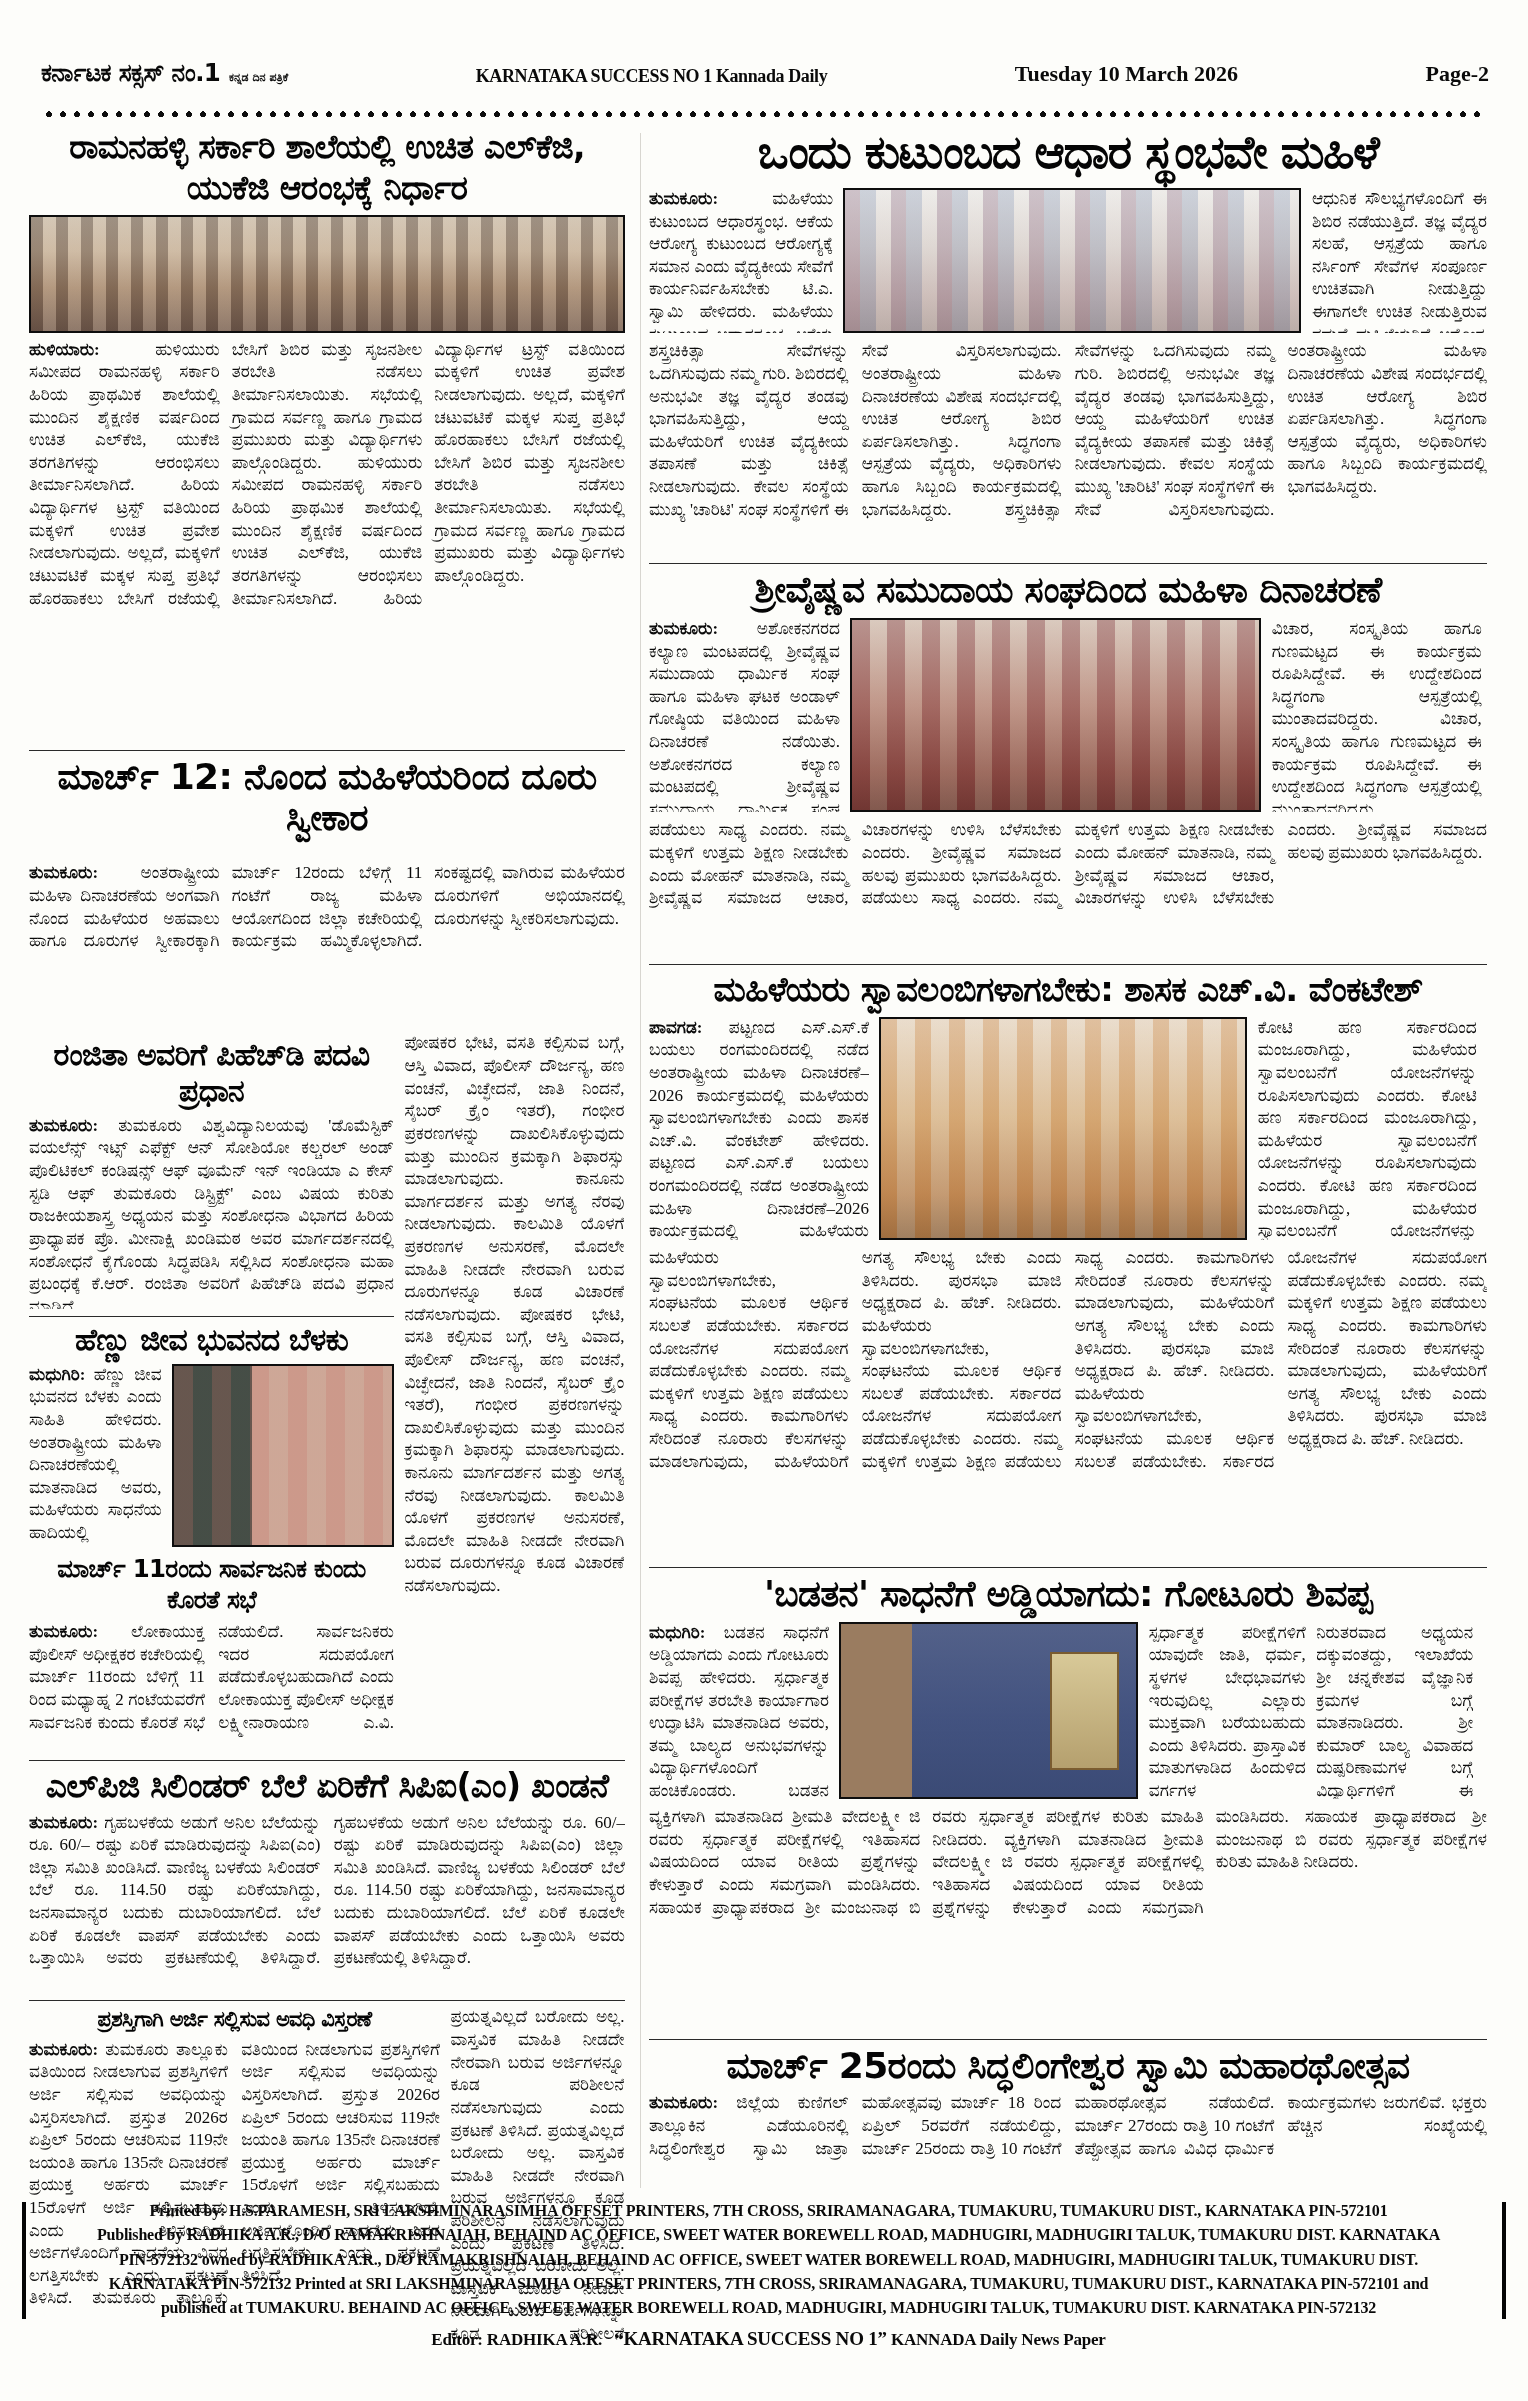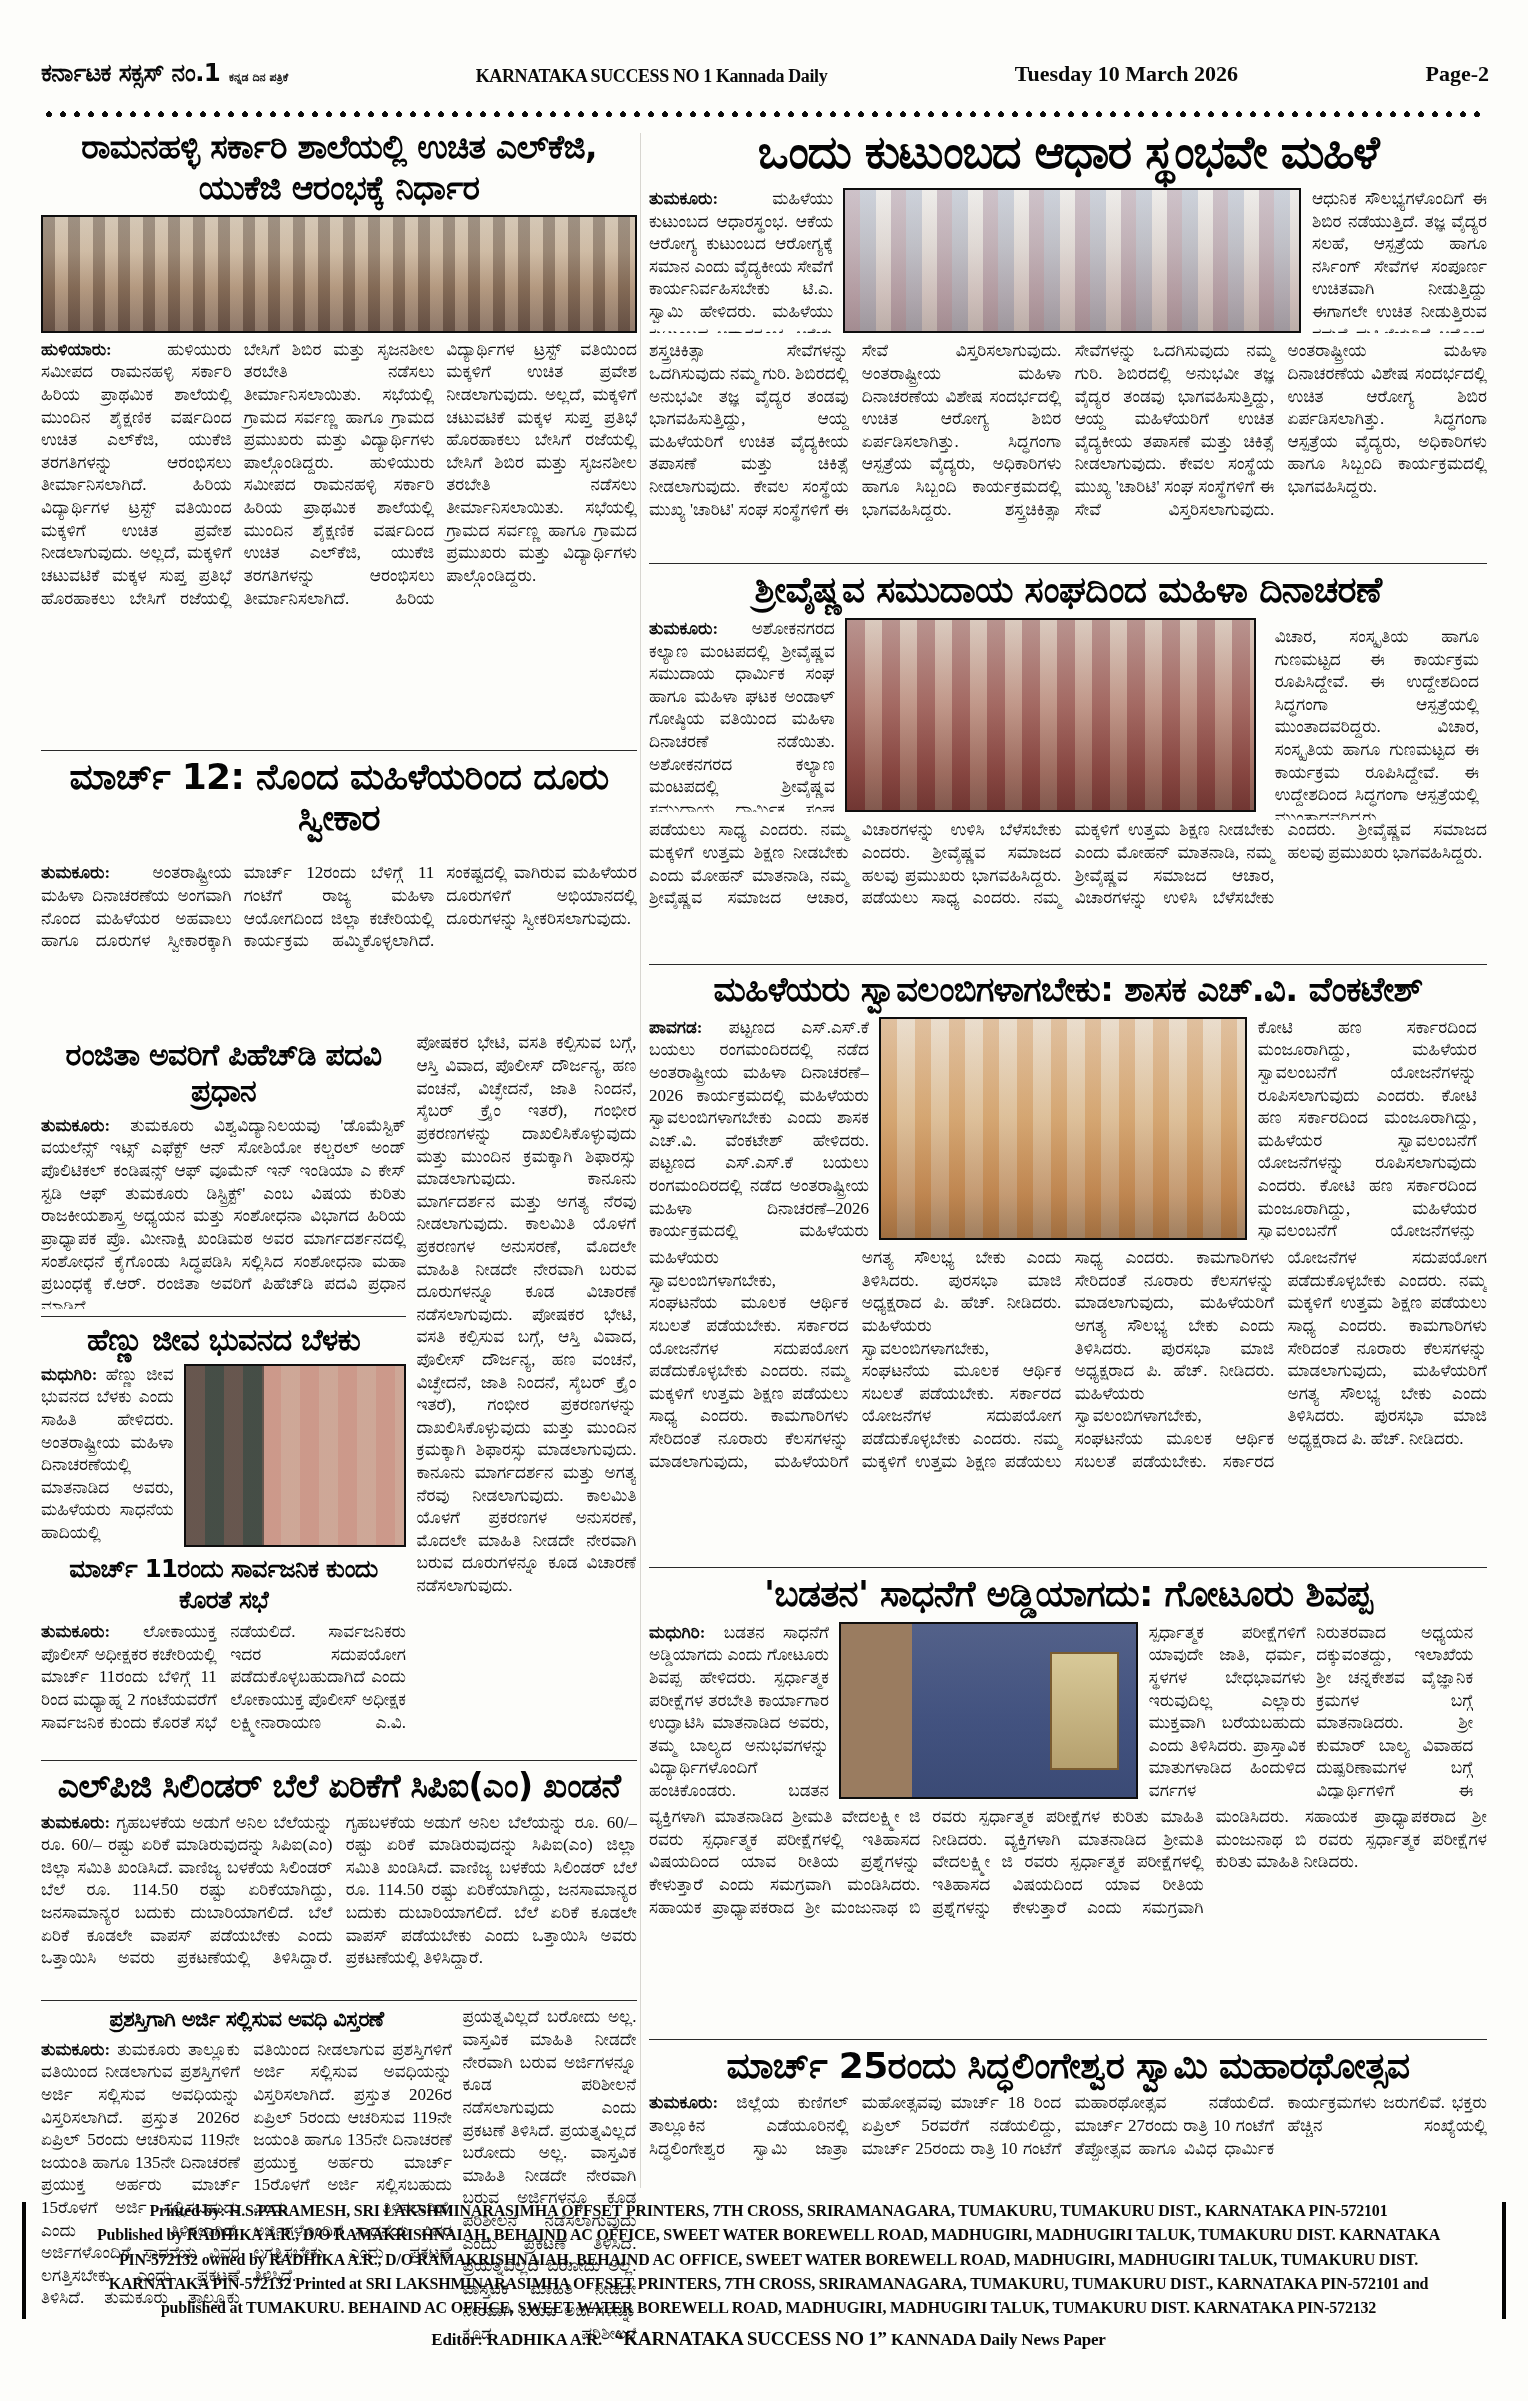--- a/index.html
+++ b/index.html
@@ -12,21 +12,21 @@
   .kn-title{font-family:"DejaVu Sans",sans-serif;font-weight:bold;font-size:24.4px;letter-spacing:-0.7px}
   .kn-sub{font-family:"DejaVu Sans",sans-serif;font-size:11px;font-weight:bold;margin-left:6px}
   .en-title{font-weight:bold;font-size:18px;letter-spacing:-0.4px}
   .mh-date{font-weight:bold;font-size:22px}
   .mh-page{font-weight:bold;font-size:22px}
   .dotline{position:absolute;left:43px;top:108px;width:1443px;height:12.6px;
     background-image:radial-gradient(circle 4.1px at 6px 6px,#0c0c0c 68%,transparent 72%);
     background-size:14px 12.6px;background-repeat:repeat-x}
 
   
-  .colL{position:absolute;left:41px;top:127px;width:596px}
+  .colL{position:absolute;left:29px;top:127px;width:596px}
   .colR{position:absolute;left:649px;top:127px;width:838px}
   .gutter{position:absolute;left:640px;top:133px;width:0.7px;height:2055px;background:#d8d6d0}
 
   
   .hl{font-family:"DejaVu Sans",sans-serif;font-weight:bold;text-align:center;letter-spacing:-0.7px;margin:0;color:#050505}
   .hl-lkg{font-size:33px;line-height:1.24}
   .hl-main{font-size:46px;line-height:1.1;letter-spacing:-1.5px}
   .hl-mid{font-size:36px;line-height:1.15}
   .hl-sm{font-size:30px;line-height:1.2}
   .hl-xs{font-size:24.4px;line-height:1.25}
@@ -158,21 +158,21 @@
       <p class="body c4" style="height:216px;margin:7.4px 0 0 0"><span>ಶಸ್ತ್ರಚಿಕಿತ್ಸಾ ಸೇವೆಗಳನ್ನು ಒದಗಿಸುವುದು ನಮ್ಮ ಗುರಿ. ಶಿಬಿರದಲ್ಲಿ ಅನುಭವೀ ತಜ್ಞ ವೈದ್ಯರ ತಂಡವು ಭಾಗವಹಿಸುತ್ತಿದ್ದು, ಆಯ್ದ ಮಹಿಳೆಯರಿಗೆ ಉಚಿತ ವೈದ್ಯಕೀಯ ತಪಾಸಣೆ ಮತ್ತು ಚಿಕಿತ್ಸೆ ನೀಡಲಾಗುವುದು. ಕೇವಲ ಸಂಸ್ಥೆಯ ಮುಖ್ಯ 'ಚಾರಿಟಿ' ಸಂಘ ಸಂಸ್ಥೆಗಳಿಗೆ ಈ ಸೇವೆ ವಿಸ್ತರಿಸಲಾಗುವುದು. ಅಂತರಾಷ್ಟ್ರೀಯ ಮಹಿಳಾ ದಿನಾಚರಣೆಯ ವಿಶೇಷ ಸಂದರ್ಭದಲ್ಲಿ ಉಚಿತ ಆರೋಗ್ಯ ಶಿಬಿರ ಏರ್ಪಡಿಸಲಾಗಿತ್ತು. ಸಿದ್ಧಗಂಗಾ ಆಸ್ಪತ್ರೆಯ ವೈದ್ಯರು, ಅಧಿಕಾರಿಗಳು ಹಾಗೂ ಸಿಬ್ಬಂದಿ ಕಾರ್ಯಕ್ರಮದಲ್ಲಿ ಭಾಗವಹಿಸಿದ್ದರು. ಶಸ್ತ್ರಚಿಕಿತ್ಸಾ ಸೇವೆಗಳನ್ನು ಒದಗಿಸುವುದು ನಮ್ಮ ಗುರಿ. ಶಿಬಿರದಲ್ಲಿ ಅನುಭವೀ ತಜ್ಞ ವೈದ್ಯರ ತಂಡವು ಭಾಗವಹಿಸುತ್ತಿದ್ದು, ಆಯ್ದ ಮಹಿಳೆಯರಿಗೆ ಉಚಿತ ವೈದ್ಯಕೀಯ ತಪಾಸಣೆ ಮತ್ತು ಚಿಕಿತ್ಸೆ ನೀಡಲಾಗುವುದು. ಕೇವಲ ಸಂಸ್ಥೆಯ ಮುಖ್ಯ 'ಚಾರಿಟಿ' ಸಂಘ ಸಂಸ್ಥೆಗಳಿಗೆ ಈ ಸೇವೆ ವಿಸ್ತರಿಸಲಾಗುವುದು. ಅಂತರಾಷ್ಟ್ರೀಯ ಮಹಿಳಾ ದಿನಾಚರಣೆಯ ವಿಶೇಷ ಸಂದರ್ಭದಲ್ಲಿ ಉಚಿತ ಆರೋಗ್ಯ ಶಿಬಿರ ಏರ್ಪಡಿಸಲಾಗಿತ್ತು. ಸಿದ್ಧಗಂಗಾ ಆಸ್ಪತ್ರೆಯ ವೈದ್ಯರು, ಅಧಿಕಾರಿಗಳು ಹಾಗೂ ಸಿಬ್ಬಂದಿ ಕಾರ್ಯಕ್ರಮದಲ್ಲಿ ಭಾಗವಹಿಸಿದ್ದರು.</span></p>
     </div>
 
     <div class="rule"></div>
 
     <div>
       <h2 class="hl hl-mid">ಶ್ರೀವೈಷ್ಣವ ಸಮುದಾಯ ಸಂಘದಿಂದ ಮಹಿಳಾ ದಿನಾಚರಣೆ</h2>
       <div class="row" style="margin-top:7.4px;height:194px">
         <p class="body sidecol" style="width:191px;height:194px;margin:0"><b>ತುಮಕೂರು:</b> <span>ಅಶೋಕನಗರದ ಕಲ್ಯಾಣ ಮಂಟಪದಲ್ಲಿ ಶ್ರೀವೈಷ್ಣವ ಸಮುದಾಯ ಧಾರ್ಮಿಕ ಸಂಘ ಹಾಗೂ ಮಹಿಳಾ ಘಟಕ ಅಂಡಾಳ್ ಗೋಷ್ಠಿಯ ವತಿಯಿಂದ ಮಹಿಳಾ ದಿನಾಚರಣೆ ನಡೆಯಿತು. ಅಶೋಕನಗರದ ಕಲ್ಯಾಣ ಮಂಟಪದಲ್ಲಿ ಶ್ರೀವೈಷ್ಣವ ಸಮುದಾಯ ಧಾರ್ಮಿಕ ಸಂಘ ಹಾಗೂ ಮಹಿಳಾ ಘಟಕ ಅಂಡಾಳ್ ಗೋಷ್ಠಿಯ ವತಿಯಿಂದ ಮಹಿಳಾ ದಿನಾಚರಣೆ ನಡೆಯಿತು.</span></p>
         <div class="photo ph-vaishnava"></div>
-        <p class="body sidecol" style="width:210px;height:194px;margin:8px"><span>ವಿಚಾರ, ಸಂಸ್ಕೃತಿಯ ಹಾಗೂ ಗುಣಮಟ್ಟದ ಈ ಕಾರ್ಯಕ್ರಮ ರೂಪಿಸಿದ್ದೇವೆ. ಈ ಉದ್ದೇಶದಿಂದ ಸಿದ್ಧಗಂಗಾ ಆಸ್ಪತ್ರೆಯಲ್ಲಿ ಮುಂತಾದವರಿದ್ದರು. ವಿಚಾರ, ಸಂಸ್ಕೃತಿಯ ಹಾಗೂ ಗುಣಮಟ್ಟದ ಈ ಕಾರ್ಯಕ್ರಮ ರೂಪಿಸಿದ್ದೇವೆ. ಈ ಉದ್ದೇಶದಿಂದ ಸಿದ್ಧಗಂಗಾ ಆಸ್ಪತ್ರೆಯಲ್ಲಿ ಮುಂತಾದವರಿದ್ದರು.</span></p>
+        <p class="body sidecol" style="width:210px;height:194px;margin:0"><span>ವಿಚಾರ, ಸಂಸ್ಕೃತಿಯ ಹಾಗೂ ಗುಣಮಟ್ಟದ ಈ ಕಾರ್ಯಕ್ರಮ ರೂಪಿಸಿದ್ದೇವೆ. ಈ ಉದ್ದೇಶದಿಂದ ಸಿದ್ಧಗಂಗಾ ಆಸ್ಪತ್ರೆಯಲ್ಲಿ ಮುಂತಾದವರಿದ್ದರು. ವಿಚಾರ, ಸಂಸ್ಕೃತಿಯ ಹಾಗೂ ಗುಣಮಟ್ಟದ ಈ ಕಾರ್ಯಕ್ರಮ ರೂಪಿಸಿದ್ದೇವೆ. ಈ ಉದ್ದೇಶದಿಂದ ಸಿದ್ಧಗಂಗಾ ಆಸ್ಪತ್ರೆಯಲ್ಲಿ ಮುಂತಾದವರಿದ್ದರು.</span></p>
       </div>
       <p class="body c4" style="height:138px;margin:7.4px 0 0 0"><span>ಪಡೆಯಲು ಸಾಧ್ಯ ಎಂದರು. ನಮ್ಮ ಮಕ್ಕಳಿಗೆ ಉತ್ತಮ ಶಿಕ್ಷಣ ನೀಡಬೇಕು ಎಂದು ಮೋಹನ್ ಮಾತನಾಡಿ, ನಮ್ಮ ಶ್ರೀವೈಷ್ಣವ ಸಮಾಜದ ಆಚಾರ, ವಿಚಾರಗಳನ್ನು ಉಳಿಸಿ ಬೆಳೆಸಬೇಕು ಎಂದರು. ಶ್ರೀವೈಷ್ಣವ ಸಮಾಜದ ಹಲವು ಪ್ರಮುಖರು ಭಾಗವಹಿಸಿದ್ದರು. ಪಡೆಯಲು ಸಾಧ್ಯ ಎಂದರು. ನಮ್ಮ ಮಕ್ಕಳಿಗೆ ಉತ್ತಮ ಶಿಕ್ಷಣ ನೀಡಬೇಕು ಎಂದು ಮೋಹನ್ ಮಾತನಾಡಿ, ನಮ್ಮ ಶ್ರೀವೈಷ್ಣವ ಸಮಾಜದ ಆಚಾರ, ವಿಚಾರಗಳನ್ನು ಉಳಿಸಿ ಬೆಳೆಸಬೇಕು ಎಂದರು. ಶ್ರೀವೈಷ್ಣವ ಸಮಾಜದ ಹಲವು ಪ್ರಮುಖರು ಭಾಗವಹಿಸಿದ್ದರು.</span></p>
     </div>
 
     <div class="rule"></div>
 
     <div>
       <h2 class="hl hl-mid" style="font-size:34px">ಮಹಿಳೆಯರು ಸ್ವಾವಲಂಬಿಗಳಾಗಬೇಕು: ಶಾಸಕ ಎಚ್.ವಿ. ವೆಂಕಟೇಶ್</h2>
       <div class="row" style="margin-top:7.4px;height:223px">
         <p class="body sidecol" style="width:220px;height:223px;margin:0"><b>ಪಾವಗಡ:</b> <span>ಪಟ್ಟಣದ ಎಸ್.ಎಸ್.ಕೆ ಬಯಲು ರಂಗಮಂದಿರದಲ್ಲಿ ನಡೆದ ಅಂತರಾಷ್ಟ್ರೀಯ ಮಹಿಳಾ ದಿನಾಚರಣೆ–2026 ಕಾರ್ಯಕ್ರಮದಲ್ಲಿ ಮಹಿಳೆಯರು ಸ್ವಾವಲಂಬಿಗಳಾಗಬೇಕು ಎಂದು ಶಾಸಕ ಎಚ್.ವಿ. ವೆಂಕಟೇಶ್ ಹೇಳಿದರು. ಪಟ್ಟಣದ ಎಸ್.ಎಸ್.ಕೆ ಬಯಲು ರಂಗಮಂದಿರದಲ್ಲಿ ನಡೆದ ಅಂತರಾಷ್ಟ್ರೀಯ ಮಹಿಳಾ ದಿನಾಚರಣೆ–2026 ಕಾರ್ಯಕ್ರಮದಲ್ಲಿ ಮಹಿಳೆಯರು ಸ್ವಾವಲಂಬಿಗಳಾಗಬೇಕು ಎಂದು ಶಾಸಕ ಎಚ್.ವಿ. ವೆಂಕಟೇಶ್ ಹೇಳಿದರು.</span></p>

